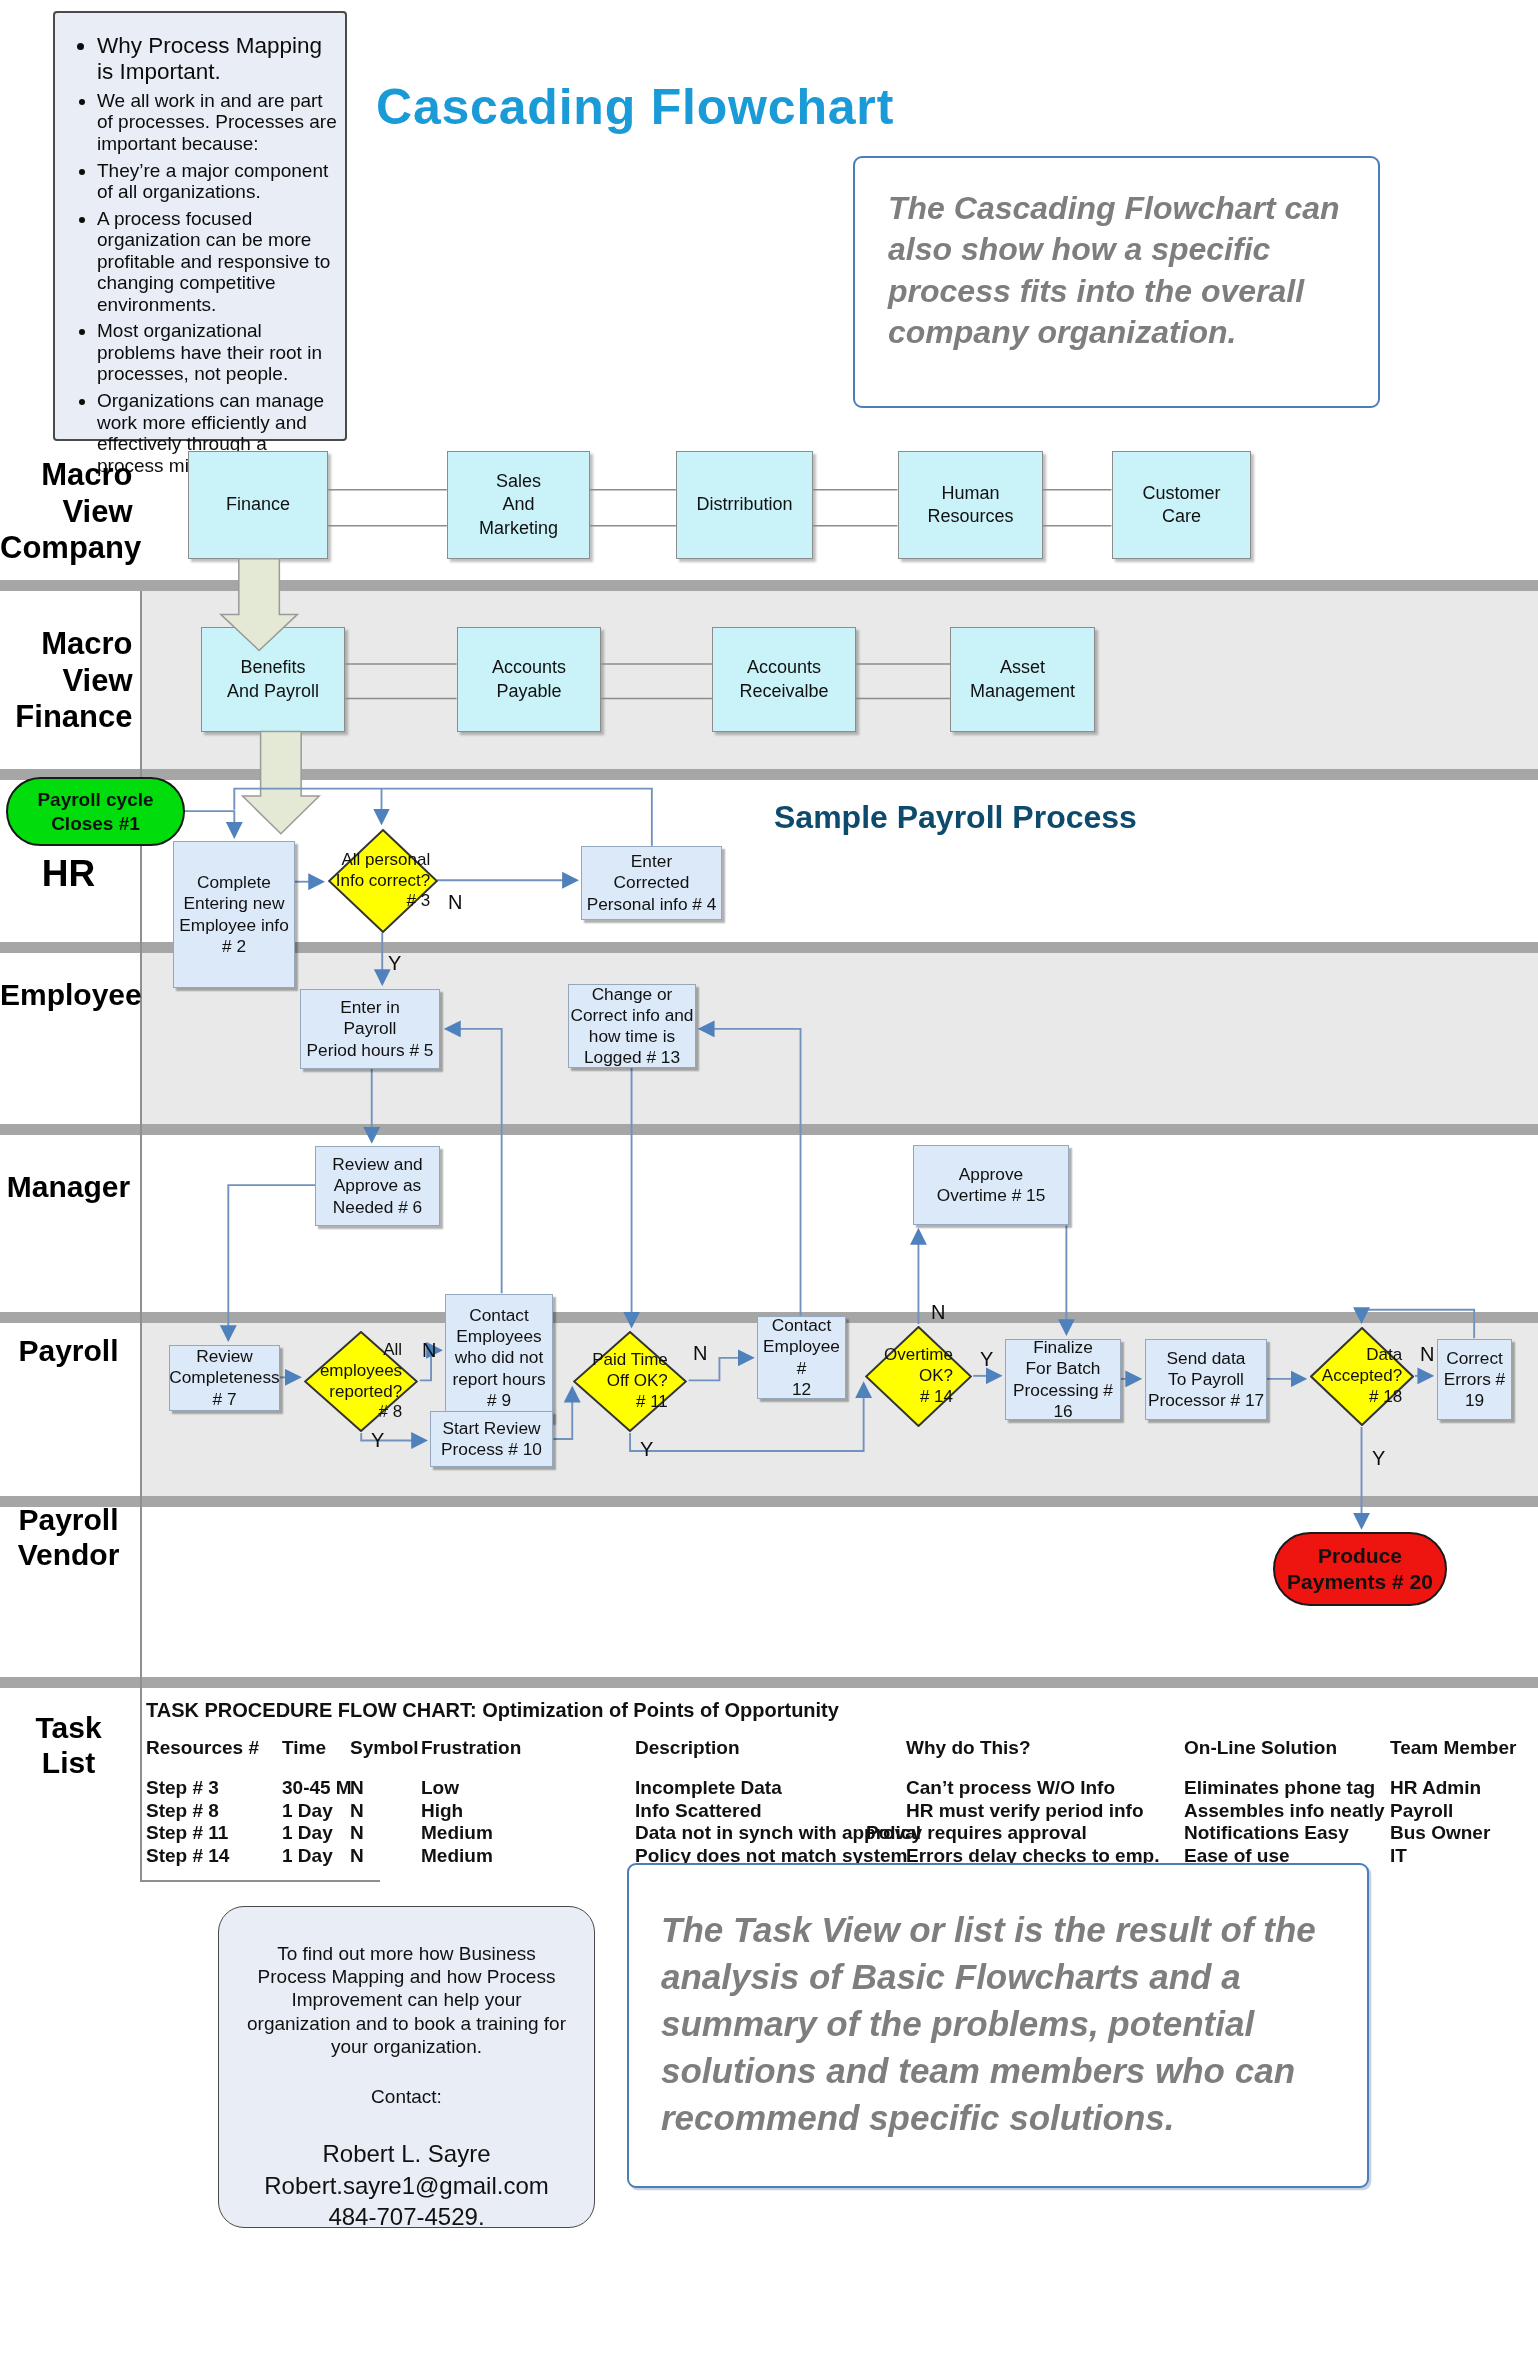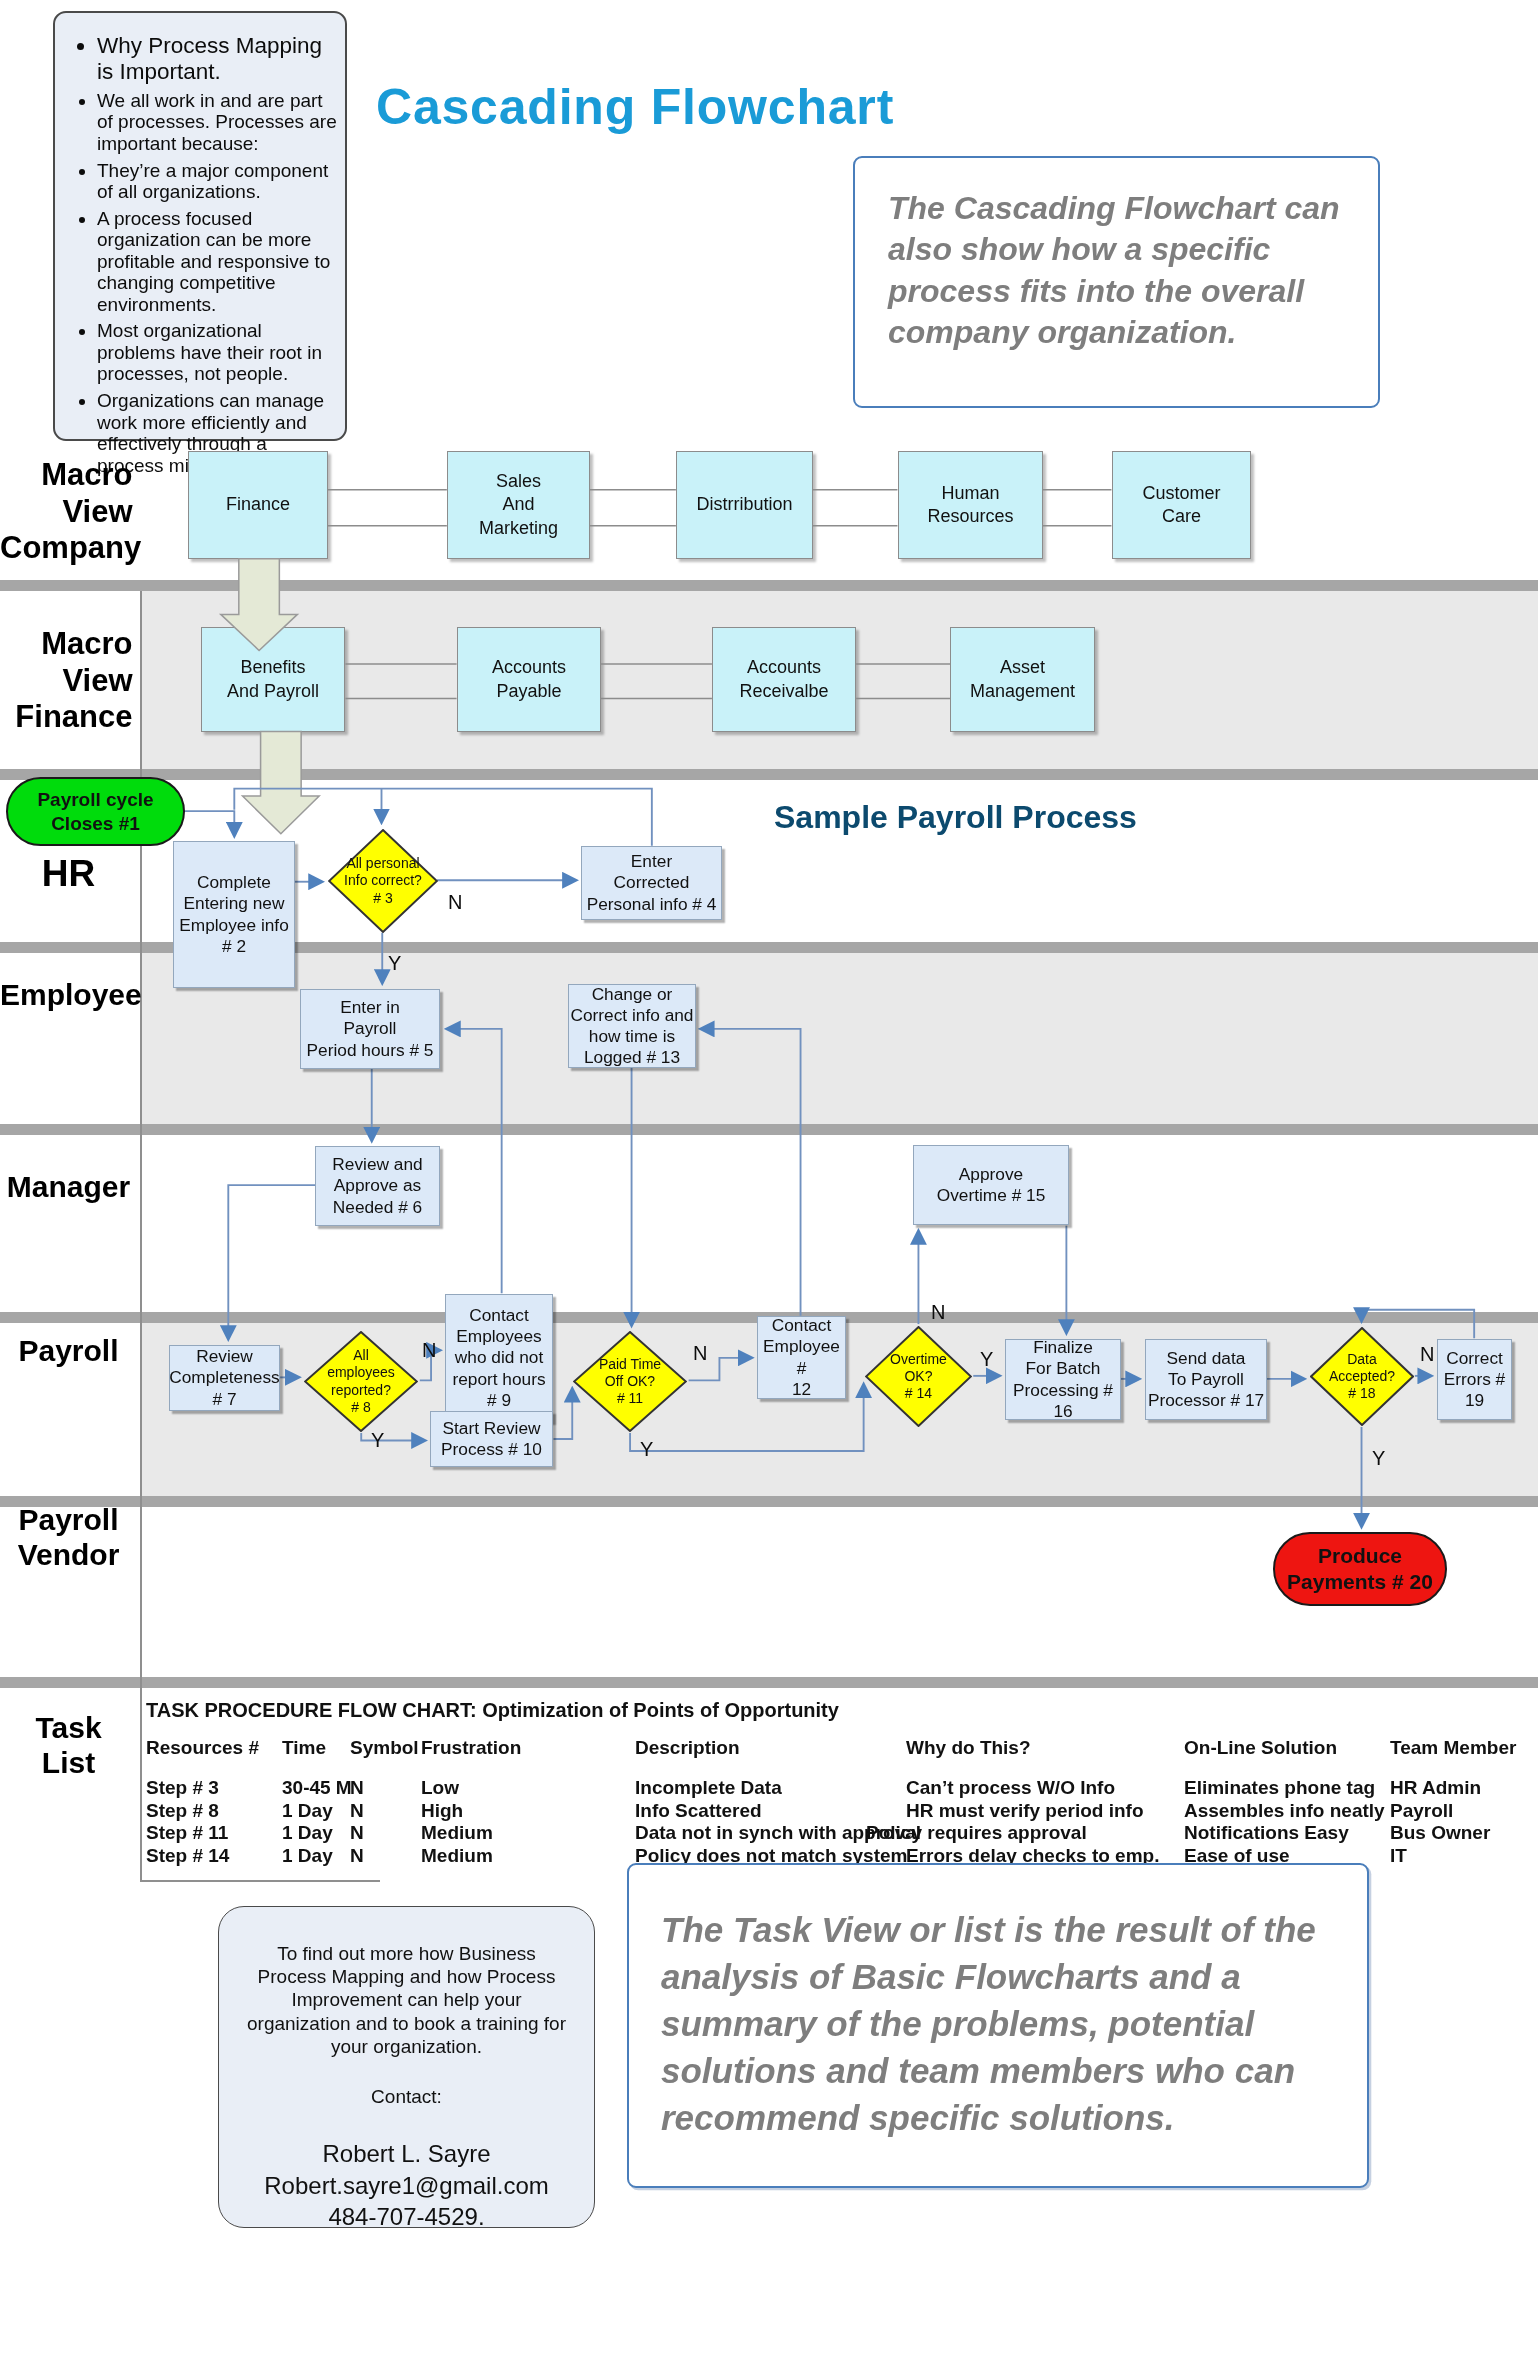--- a/index.html
+++ b/index.html
@@ -1,21 +1,21 @@
 <!DOCTYPE html>
 <html style="font-size:12px"><head>
 <meta charset="utf-8">
 <style>
   html,body{margin:0;padding:0;background:#fff;}
   #stage{position:relative;width:1538px;height:2377px;background:#ffffff;
          font-family:"Liberation Sans", sans-serif;color:#111;overflow:hidden;}
   .abs{position:absolute;}
   
   .intro-box{left:53px;top:11.3px;width:294px;height:430px;background:#e9eef6;
-             border:2.3px solid #4a4a4a;border-radius:13px;box-sizing:border-box;}
+             border:2.3px solid #4a4a4a;border-radius:4px;box-sizing:border-box;}
   .intro-box ul{margin:19.5px 7.5px 0 13.5px;padding-left:28.5px;}
   .intro-box li{font-size:19px;line-height:1.13;margin-bottom:5.3px;color:#0c0c0c;}
   .intro-box li.big{font-size:22.5px;line-height:1.15;}
   
   .main-title{left:376px;top:78px;font-size:50px;font-weight:bold;color:#1a9bd7;letter-spacing:0.8px;}
   .note{background:#fff;border:2.3px solid #4a7ebb;border-radius:9px;box-sizing:border-box;
         color:#7e7e7e;font-weight:bold;font-style:italic;}
   .note-top{left:853px;top:156px;width:527px;height:252px;font-size:32px;line-height:1.29;padding:30px 33px;}
   .note-bottom{left:627px;top:1863px;width:742px;height:325px;font-size:35px;line-height:1.34;padding:42px 32px;
                box-shadow:2.3px 2.3px 0 rgba(90,120,170,.35);}
@@ -33,21 +33,21 @@
         font-size:18px;line-height:1.3;white-space:pre-line;box-sizing:border-box;}
   .pbox{background:#dce9f8;border:1.5px solid #93a7bd;box-shadow:3px 3px 1.5px rgba(0,0,0,.3);
         display:flex;align-items:center;justify-content:center;text-align:center;
         font-size:17.3px;line-height:1.22;white-space:pre-line;box-sizing:border-box;}
   .stadium{border-radius:45px;border:2.3px solid #1a1a1a;display:flex;align-items:center;justify-content:center;
            text-align:center;font-weight:bold;font-size:19px;line-height:1.25;white-space:pre-line;box-sizing:border-box;}
   .start{background:#00dc0c;}
   .end{background:#ee1511;font-size:21px;}
   .diamond{display:flex;align-items:center;justify-content:center;}
   .diamond svg{position:absolute;inset:0;width:100%;height:100%;}
-  .diamond .dtext{position:relative;text-align:center;font-size:14px;line-height:1.22;white-space:pre-line;}
+  .diamond .dtext{position:relative;text-align:right;font-size:17px;line-height:1.22;white-space:pre-line;}
   .yn{font-size:20px;color:#0c0c0c;}
   .sample-title{left:774px;top:799px;font-size:32px;font-weight:bold;color:#0c4a6e;}
   
   .tt{font-weight:bold;white-space:nowrap;font-size:19px;}
   .tt-title{font-size:20px;}
   
   .contact-box{left:218px;top:1906px;width:377px;height:322px;background:#e9eef6;border:1.5px solid #4a4a4a;
                border-radius:26px;box-sizing:border-box;text-align:center;padding:35px 22.5px 0 22.5px;}
   .contact-box .p1{font-size:19px;line-height:1.22;}
   .contact-box .p2{font-size:19px;margin-top:28.5px;}

